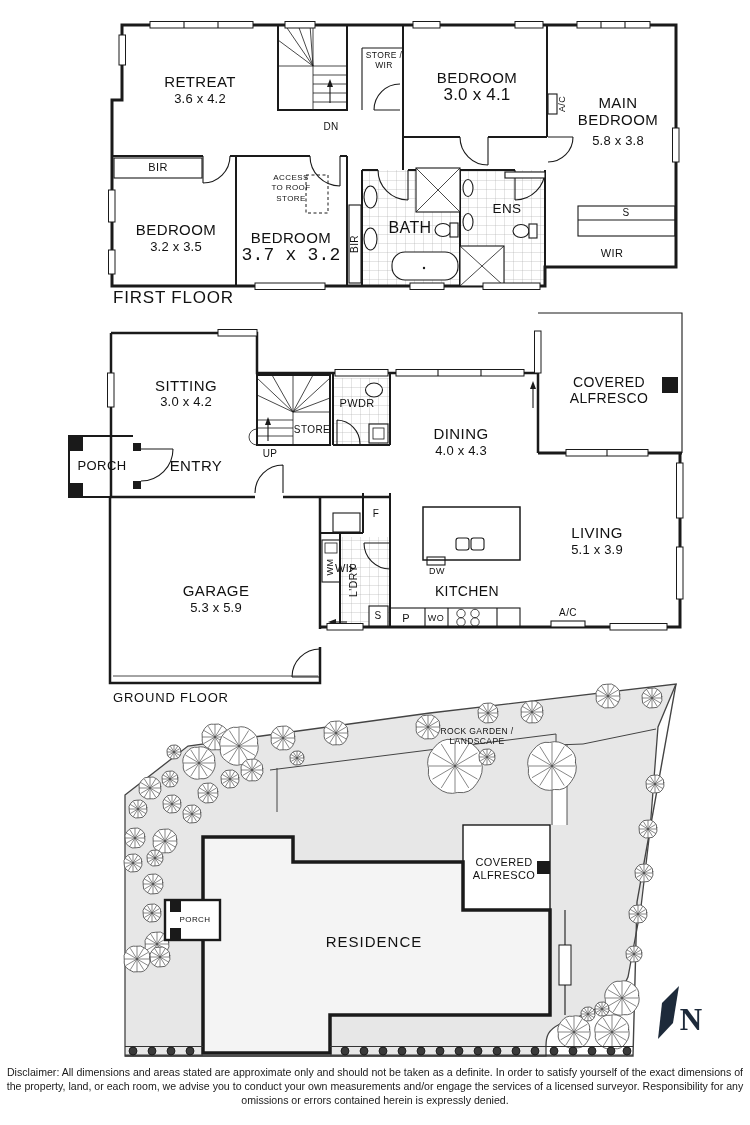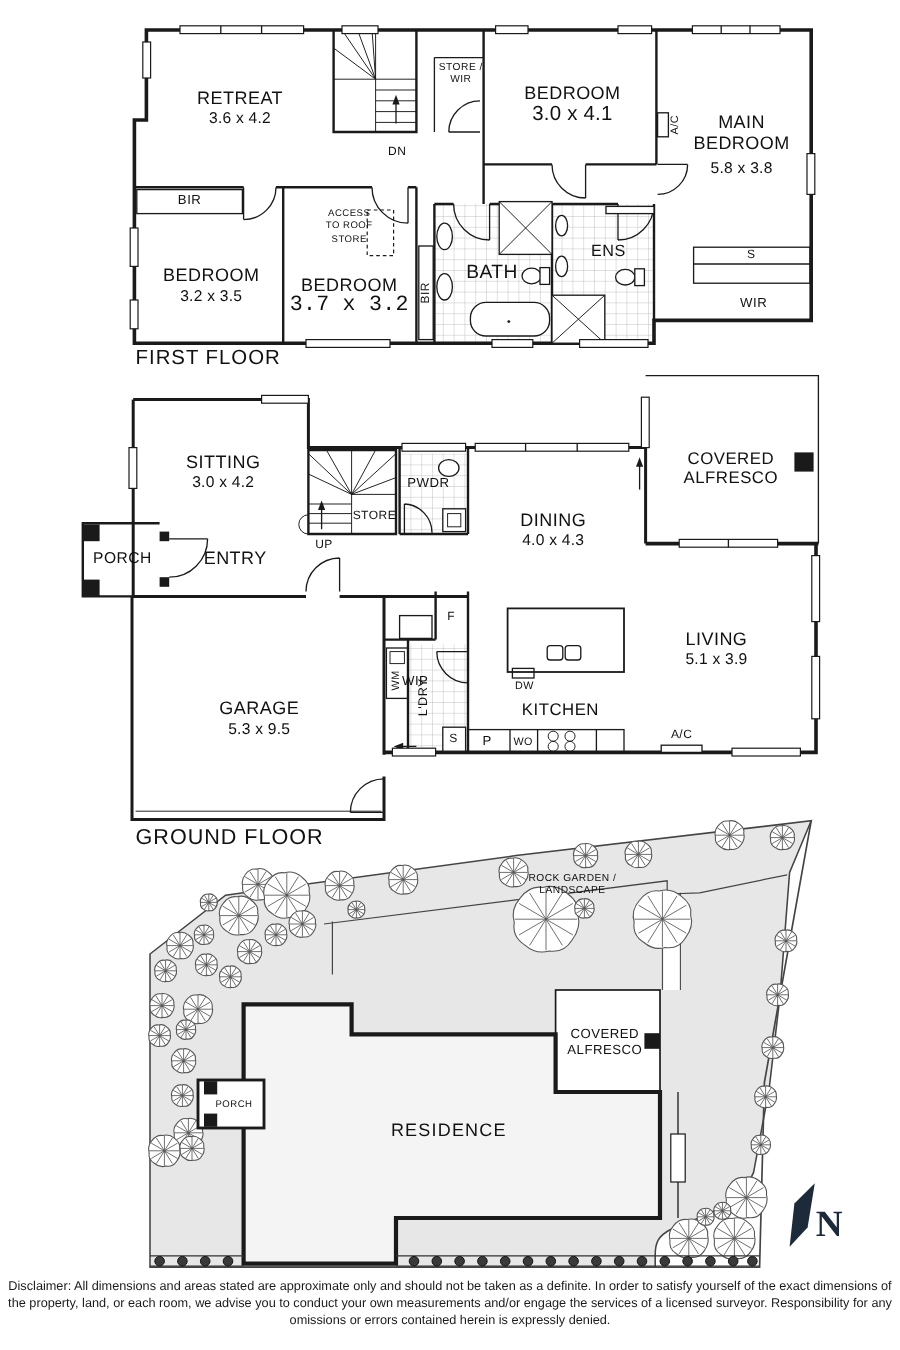--- a/index.html
+++ b/index.html
@@ -317,48 +317,48 @@
   <div class="lbl" style="left:158px;top:167px;font-size:11px;">BIR</div>
   <div class="lbl wrap" style="left:291px;top:189px;font-size:8px;width:42px;line-height:1.3;">ACCESS TO ROOF STORE</div>
   <div class="lbl" style="left:176px;top:230px;font-size:15px;">BEDROOM</div>
   <div class="lbl dimtxt" style="left:176px;top:247px;font-size:13px;">3.2 x 3.5</div>
   <div class="lbl" style="left:291px;top:238px;font-size:15px;">BEDROOM</div>
   <div class="lbl dimtxt" style="left:291px;top:255px;font-size:18px;font-family:Liberation Mono, monospace;">3.7 x 3.2</div>
   <div class="lbl vert" style="left:355px;top:244px;font-size:10px;">BIR</div>
   <div class="lbl" style="left:410px;top:228px;font-size:16px;">BATH</div>
   <div class="lbl" style="left:507px;top:209px;font-size:13.5px;">ENS</div>
   <div class="lbl" style="left:626px;top:213px;font-size:10px;">S</div>
-  <div class="lbl" style="left:612px;top:253px;font-size:11px;margin-left:16px;">WIR</div>
+  <div class="lbl" style="left:612px;top:253px;font-size:11px;">WIR</div>
   <div class="lbl anchor-l" style="left:113px;top:298px;font-size:17px;">FIRST FLOOR</div>
 
   <div class="lbl" style="left:186px;top:386px;font-size:15px;">SITTING</div>
   <div class="lbl dimtxt" style="left:186px;top:402px;font-size:13px;">3.0 x 4.2</div>
   <div class="lbl" style="left:102px;top:466px;font-size:13px;">PORCH</div>
   <div class="lbl" style="left:196px;top:466px;font-size:15px;">ENTRY</div>
   <div class="lbl" style="left:270px;top:454px;font-size:10px;">UP</div>
   <div class="lbl" style="left:312px;top:430px;font-size:10px;">STORE</div>
   <div class="lbl" style="left:357px;top:403px;font-size:11px;">PWDR</div>
   <div class="lbl" style="left:461px;top:434px;font-size:15px;">DINING</div>
   <div class="lbl dimtxt" style="left:461px;top:451px;font-size:13px;">4.0 x 4.3</div>
   <div class="lbl wrap" style="left:609px;top:390px;font-size:14px;width:108px;">COVERED ALFRESCO</div>
   <div class="lbl" style="left:216px;top:591px;font-size:15px;">GARAGE</div>
-  <div class="lbl dimtxt" style="left:216px;top:608px;font-size:13px;">5.3 x 9.5</div>
+  <div class="lbl dimtxt" style="left:216px;top:608px;font-size:13px;">5.3 x 5.9</div>
   <div class="lbl" style="left:346px;top:523px;font-size:11px;margin-top:45px;">WIP</div>
   <div class="lbl" style="left:376px;top:514px;font-size:10px;">F</div>
   <div class="lbl vert" style="left:330px;top:567px;font-size:9px;">WM</div>
   <div class="lbl vert" style="left:353px;top:581px;font-size:10.5px;">L'DRY</div>
   <div class="lbl" style="left:378px;top:616px;font-size:10px;">S</div>
   <div class="lbl" style="left:437px;top:571px;font-size:9px;">DW</div>
   <div class="lbl" style="left:467px;top:591px;font-size:14px;">KITCHEN</div>
   <div class="lbl" style="left:406px;top:618px;font-size:11px;">P</div>
   <div class="lbl" style="left:436px;top:618px;font-size:9px;">WO</div>
   <div class="lbl" style="left:568px;top:613px;font-size:10px;">A/C</div>
   <div class="lbl" style="left:597px;top:533px;font-size:15px;">LIVING</div>
   <div class="lbl dimtxt" style="left:597px;top:550px;font-size:13px;">5.1 x 3.9</div>
-  <div class="lbl anchor-l" style="left:113px;top:698px;font-size:18px;">GROUND FLOOR</div>
+  <div class="lbl anchor-l" style="left:113px;top:698px;font-size:13px;">GROUND FLOOR</div>
 
   <div class="lbl wrap" style="left:477px;top:737px;font-size:8.5px;width:100px;">ROCK GARDEN / LANDSCAPE</div>
   <div class="lbl wrap" style="left:504px;top:869px;font-size:11px;width:88px;">COVERED ALFRESCO</div>
   <div class="lbl" style="left:195px;top:920px;font-size:8px;">PORCH</div>
   <div class="lbl" style="left:374px;top:942px;font-size:15px;letter-spacing:1px;">RESIDENCE</div>
   <div id="north-n" style="left:691px;top:1020px;">N</div>
 </div>
 
 <div id="disclaimer">Disclaimer: All dimensions and areas stated are approximate only and should not be taken as a definite. In order to satisfy yourself of the exact dimensions of the property, land, or each room, we advise you to conduct your own measurements and/or engage the services of a licensed surveyor. Responsibility for any omissions or errors contained herein is expressly denied.</div>
 

